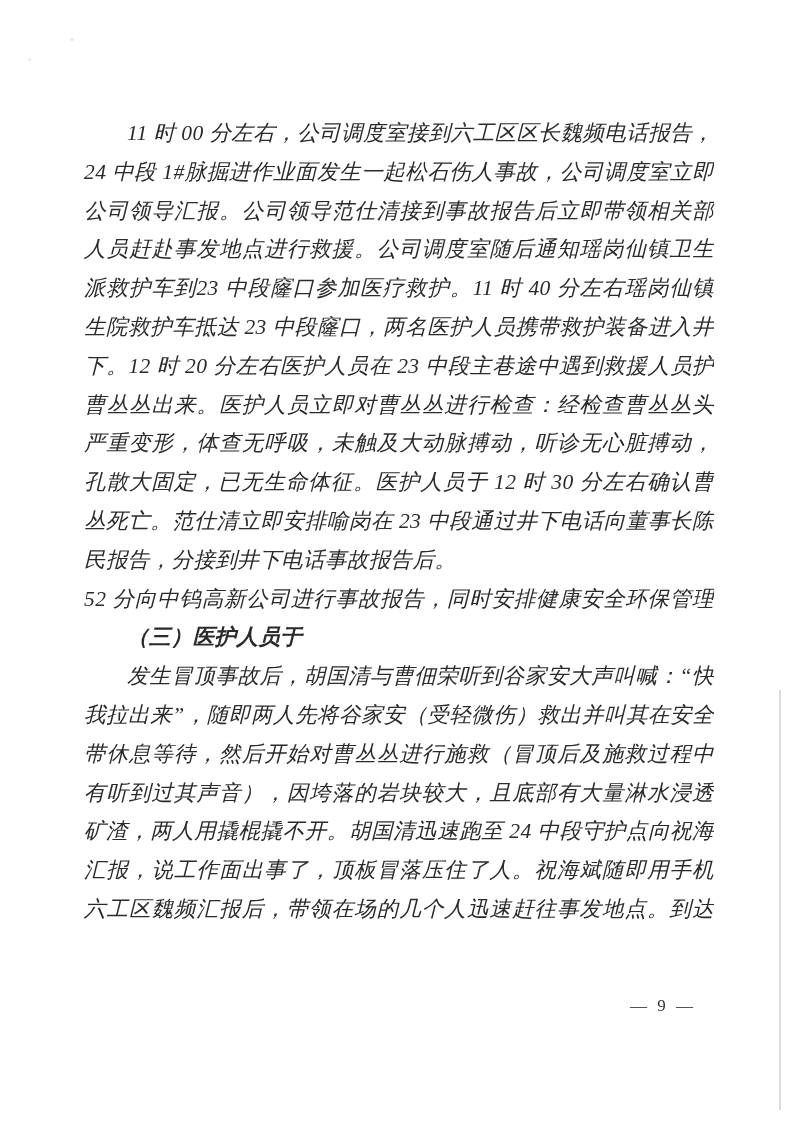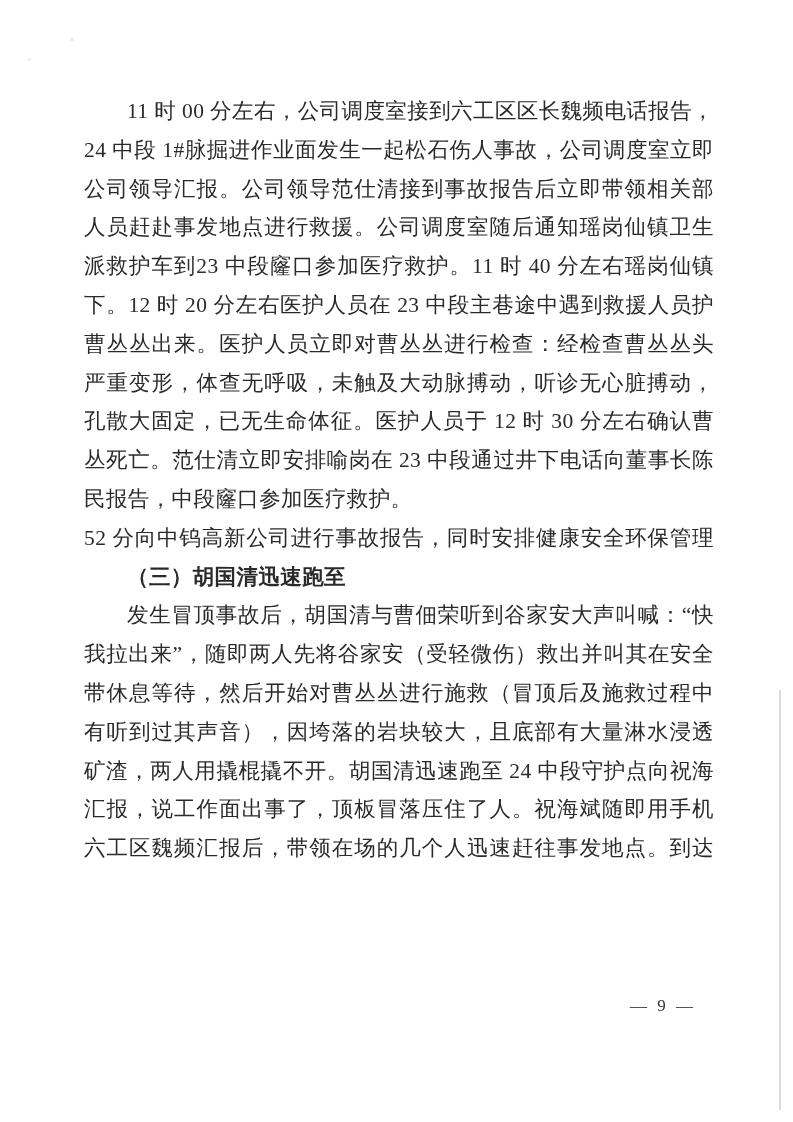--- a/index.html
+++ b/index.html
@@ -18,22 +18,23 @@
   .page {
     position: absolute;
     left: 0; top: 0;
     width: 793px;
     height: 1122px;
     background: #ffffff;
   }
   .doc {
     position: absolute;
     left: 84px;
-    top: 92px;
+    top: 114px;
     width: 630px;
+    font-style: italic;
   }
   .line {
     height: 38.8px;
     line-height: 38.8px;
     font-size: 21.5px;
     letter-spacing: 0.4px;
     white-space: nowrap;
     overflow: visible;
   }
   .j {
@@ -72,28 +73,29 @@
 <body>
 
 <div class="page">
 
   <div class="doc">
     <div class="line j ind">11 时 00 分左右，公司调度室接到六工区区长魏频电话报告，</div>
     <div class="line j">24 中段 1#脉掘进作业面发生一起松石伤人事故，公司调度室立即向</div>
     <div class="line j">公司领导汇报。公司领导范仕清接到事故报告后立即带领相关部门</div>
     <div class="line j">人员赶赴事发地点进行救援。公司调度室随后通知瑶岗仙镇卫生院</div>
     <div class="line j">派救护车到23 中段窿口参加医疗救护。11 时 40 分左右瑶岗仙镇卫</div>
+    <div class="line j">生院救护车抵达 23 中段窿口，两名医护人员携带救护装备进入井</div>
     <div class="line j">下。12 时 20 分左右医护人员在 23 中段主巷途中遇到救援人员护送</div>
     <div class="line j">曹丛丛出来。医护人员立即对曹丛丛进行检查：经检查曹丛丛头颅</div>
     <div class="line j">严重变形，体查无呼吸，未触及大动脉搏动，听诊无心脏搏动，瞳</div>
     <div class="line j">孔散大固定，已无生命体征。医护人员于 12 时 30 分左右确认曹丛</div>
     <div class="line j">丛死亡。范仕清立即安排喻岗在 23 中段通过井下电话向董事长陈昌</div>
-    <div class="line">民报告，中段窿口参加医疗救护。</div>
+    <div class="line">民报告，分接到井下电话事故报告后。</div>
     <div class="line j">52 分向中钨高新公司进行事故报告，同时安排健康安全环保管理部</div>
-    <div class="line ind bold">（三）胡国清迅速跑至</div>
+    <div class="line ind bold">（三）医护人员于</div>
     <div class="line j ind">发生冒顶事故后，胡国清与曹佃荣听到谷家安大声叫喊：“快将</div>
     <div class="line j">我拉出来”，随即两人先将谷家安（受轻微伤）救出并叫其在安全地</div>
     <div class="line j">带休息等待，然后开始对曹丛丛进行施救（冒顶后及施救过程中没</div>
     <div class="line j">有听到过其声音），因垮落的岩块较大，且底部有大量淋水浸透岩石</div>
     <div class="line j">矿渣，两人用撬棍撬不开。胡国清迅速跑至 24 中段守护点向祝海斌</div>
     <div class="line j">汇报，说工作面出事了，顶板冒落压住了人。祝海斌随即用手机向</div>
     <div class="line j">六工区魏频汇报后，带领在场的几个人迅速赶往事发地点。到达后，</div>
   </div>
 
   <div class="pagenum">— 9 —</div>

